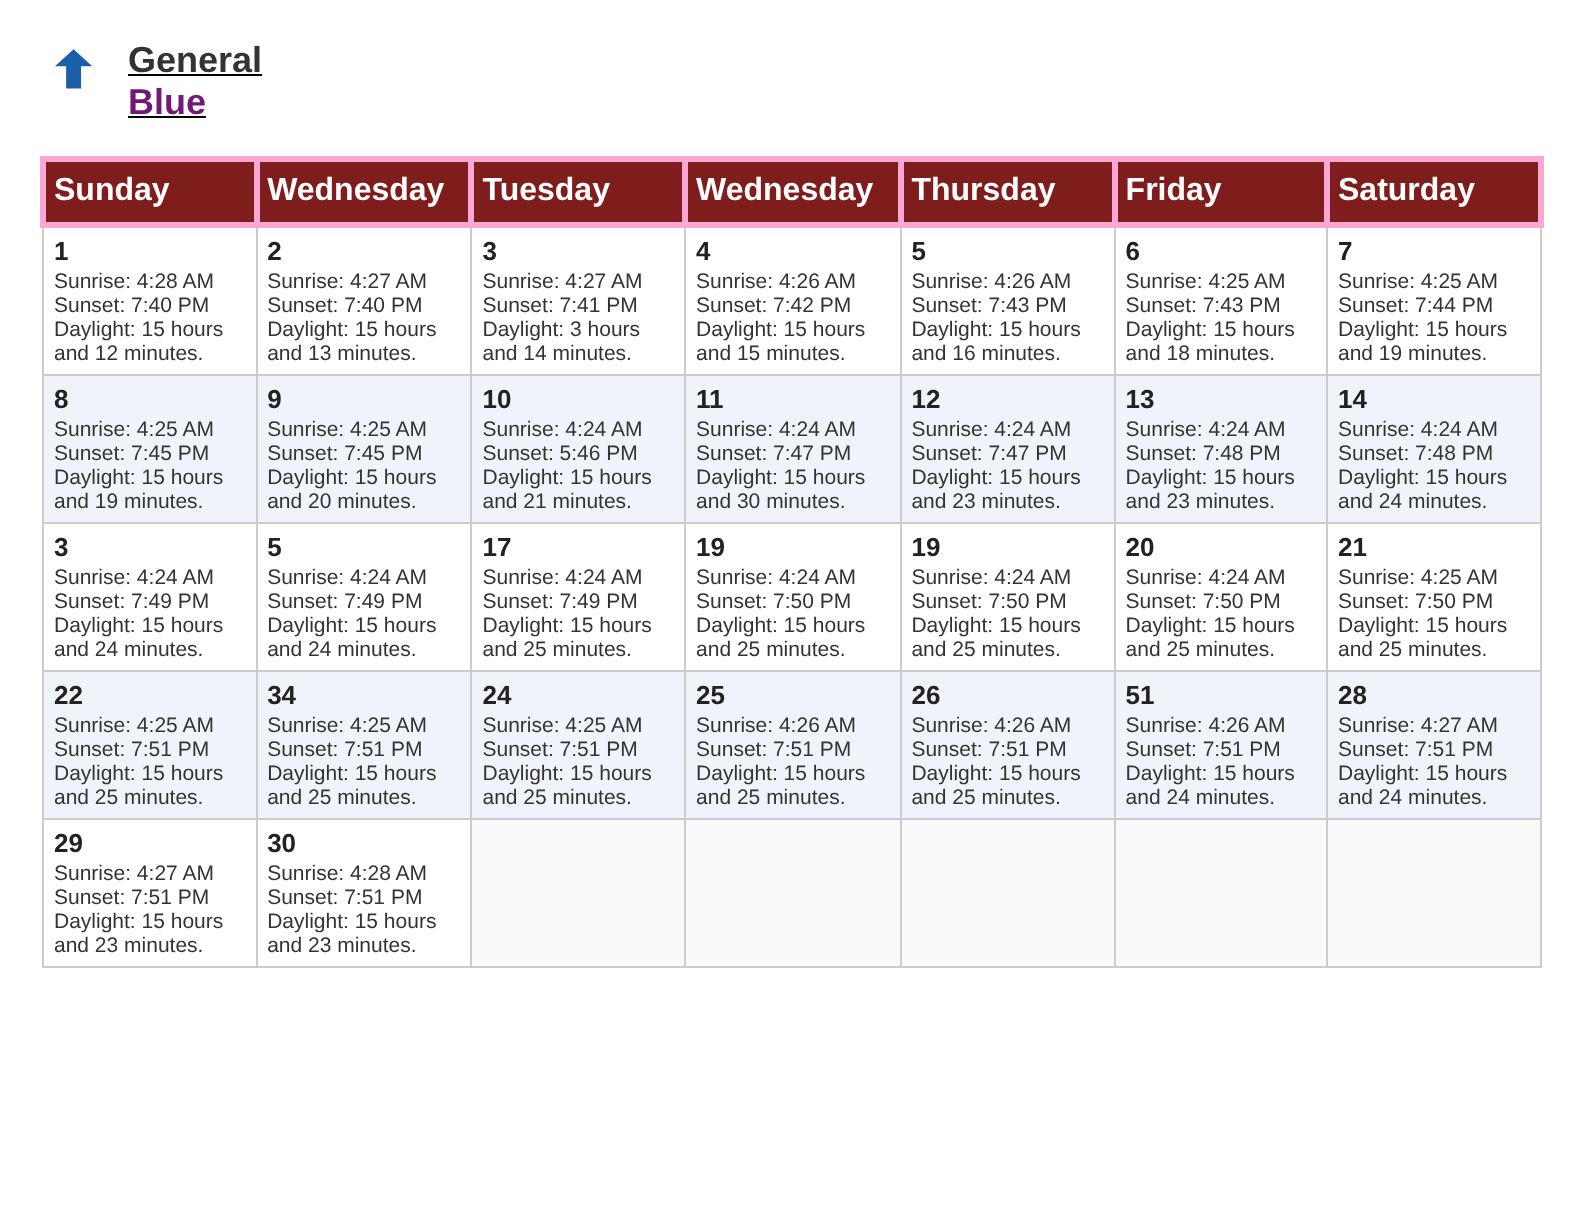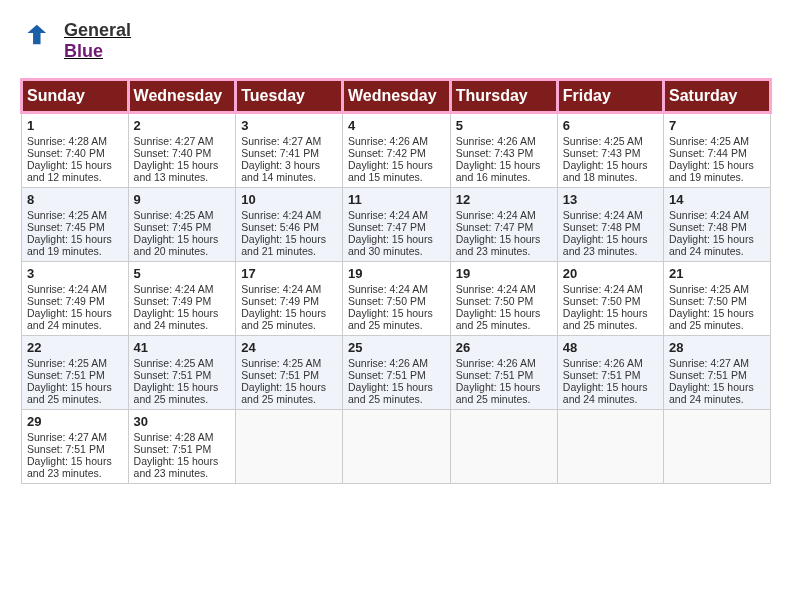--- a/index.html
+++ b/index.html
@@ -249,21 +249,21 @@
       </td>
       </tr>
       <tr>
         <td>
         <span class="day-num">22</span>
         <span>Sunrise: 4:25 AM</span><br>
         <span>Sunset: 7:51 PM</span><br>
         <span>Daylight: 15 hours and 25 minutes.</span>
       </td>
         <td>
-        <span class="day-num">41</span>
+        <span class="day-num">34</span>
         <span>Sunrise: 4:25 AM</span><br>
         <span>Sunset: 7:51 PM</span><br>
         <span>Daylight: 15 hours and 25 minutes.</span>
       </td>
         <td>
         <span class="day-num">24</span>
         <span>Sunrise: 4:25 AM</span><br>
         <span>Sunset: 7:51 PM</span><br>
         <span>Daylight: 15 hours and 25 minutes.</span>
       </td>
@@ -273,21 +273,21 @@
         <span>Sunset: 7:51 PM</span><br>
         <span>Daylight: 15 hours and 25 minutes.</span>
       </td>
         <td>
         <span class="day-num">26</span>
         <span>Sunrise: 4:26 AM</span><br>
         <span>Sunset: 7:51 PM</span><br>
         <span>Daylight: 15 hours and 25 minutes.</span>
       </td>
         <td>
-        <span class="day-num">48</span>
+        <span class="day-num">51</span>
         <span>Sunrise: 4:26 AM</span><br>
         <span>Sunset: 7:51 PM</span><br>
         <span>Daylight: 15 hours and 24 minutes.</span>
       </td>
         <td>
         <span class="day-num">28</span>
         <span>Sunrise: 4:27 AM</span><br>
         <span>Sunset: 7:51 PM</span><br>
         <span>Daylight: 15 hours and 24 minutes.</span>
       </td>

